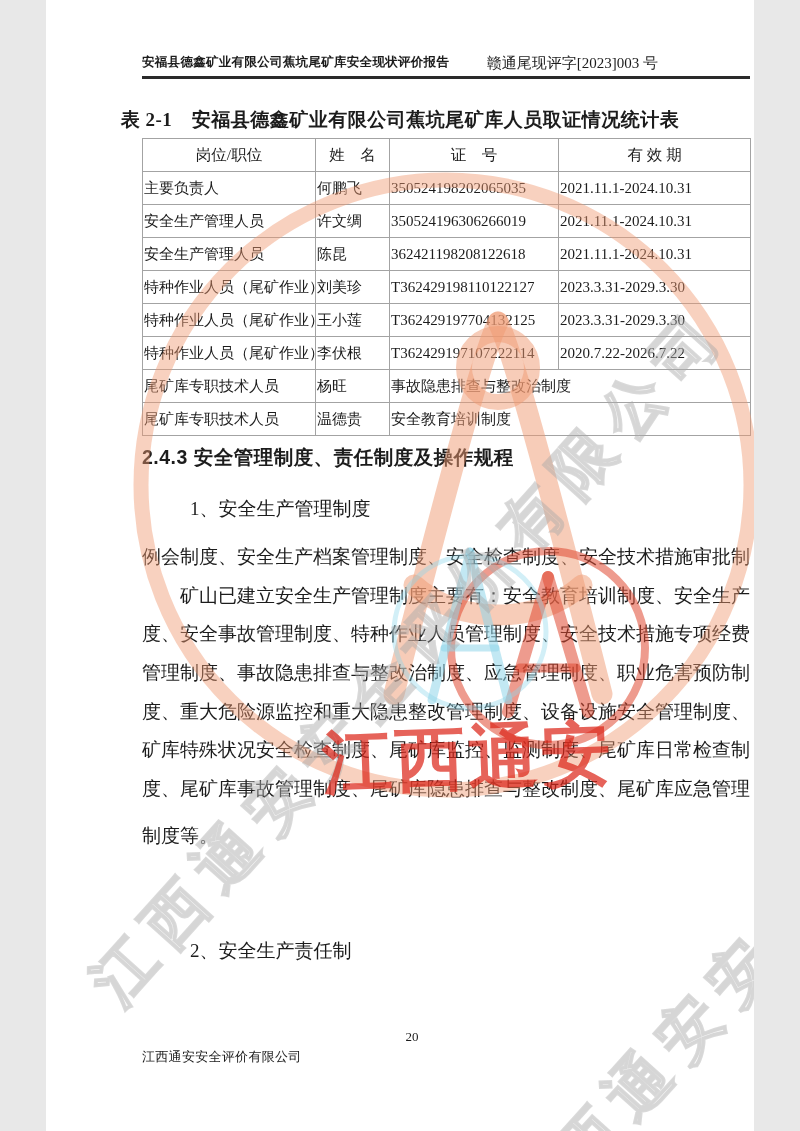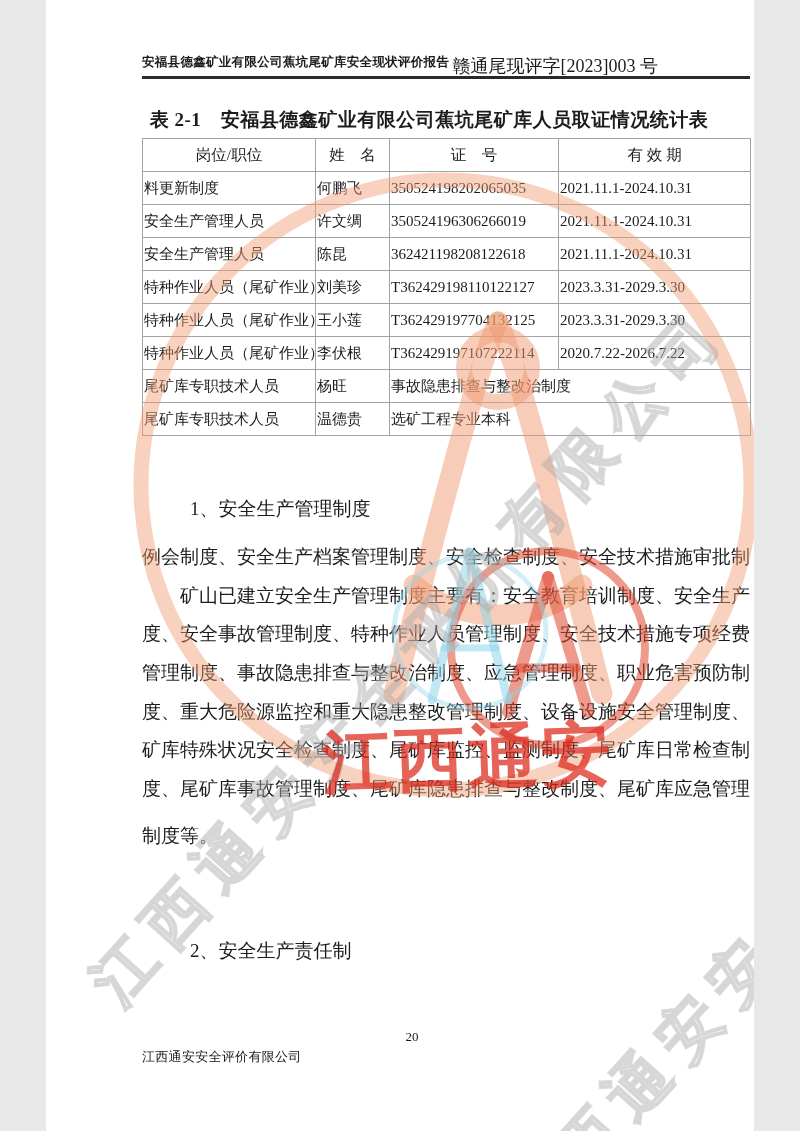--- a/index.html
+++ b/index.html
@@ -3,25 +3,25 @@
 <meta charset="utf-8">
 <style>
   html,body { margin:0; padding:0; background:#e8e8e8; }
   .page {
     position:relative; width:708px; height:1131px; margin:0 auto;
     background:#ffffff; overflow:hidden;
     font-family:"Liberation Serif","DejaVu Serif",serif; color:#1c1c1c;
   }
   
   .header-left  { position:absolute; left:96px;  top:54px; font-size:12.5px; font-weight:bold; letter-spacing:0.3px; }
-  .header-right { position:absolute; right:96px; top:54px; font-size:18px; }
+  .header-right { position:absolute; right:96px; top:54px; font-size:15px; }
   .header-rule  { position:absolute; left:96px; top:76px; width:608px; height:2.5px; background:#2a2a2a; }
   
   .caption { position:absolute; left:0; top:107px; width:100%; text-align:center;
-             font-size:19px; font-weight:bold; letter-spacing:0.5px;margin-left:29px; }
+             font-size:19px; font-weight:bold; letter-spacing:0.5px; }
   table.cert { position:absolute; left:96px; top:138px; width:608px;
                border-collapse:collapse; table-layout:fixed; }
   table.cert th, table.cert td {
     border:1px solid #a3a3a3; height:32px; vertical-align:middle;
     font-size:15px; padding:0 1px; overflow:hidden; white-space:nowrap; font-weight:normal;
   }
   table.cert { border:1.5px solid #000; }
   table.cert th { font-size:15.5px; }
   td.small { font-size:13px; }
   
@@ -81,21 +81,21 @@
     <thead>
       <tr>
         <th>岗位/职位</th>
         <th>姓　名</th>
         <th>证　号</th>
         <th>有 效 期</th>
       </tr>
     </thead>
     <tbody id="tbody">
         <tr>
-          <td>料更新制度</td>
+          <td>主要负责人</td>
           <td>何鹏飞</td>
           <td>350524198202065035</td>
           <td>2021.11.1-2024.10.31</td>
         </tr>
         <tr>
           <td>安全生产管理人员</td>
           <td>许文绸</td>
           <td>350524196306266019</td>
           <td>2021.11.1-2024.10.31</td>
         </tr>
@@ -124,25 +124,26 @@
           <td>2020.7.22-2026.7.22</td>
         </tr>
         <tr>
           <td>尾矿库专职技术人员</td>
           <td>杨旺</td>
           <td colspan="2">事故隐患排查与整改治制度</td>
         </tr>
         <tr>
           <td>尾矿库专职技术人员</td>
           <td>温德贵</td>
-          <td colspan="2">选矿工程专业本科</td>
+          <td colspan="2">安全教育培训制度</td>
         </tr>
       </tbody>
   </table>
 
+  <div class="section-heading">2.4.3 安全管理制度、责任制度及操作规程</div>
   <div class="sub-item" id="sub1">1、安全生产管理制度</div>
   <div class="para" id="para1">
       <div class="pline">例会制度、安全生产档案管理制度、安全检查制度、安全技术措施审批制</div>
       <div class="pline first">矿山已建立安全生产管理制度主要有：安全教育培训制度、安全生产</div>
       <div class="pline">度、安全事故管理制度、特种作业人员管理制度、安全技术措施专项经费</div>
       <div class="pline">管理制度、事故隐患排查与整改治制度、应急管理制度、职业危害预防制</div>
       <div class="pline">度、重大危险源监控和重大隐患整改管理制度、设备设施安全管理制度、</div>
       <div class="pline">矿库特殊状况安全检查制度、尾矿库监控、监测制度、尾矿库日常检查制</div>
       <div class="pline">度、尾矿库事故管理制度、尾矿库隐患排查与整改制度、尾矿库应急管理</div>
       <div class="pline last">制度等。</div>

